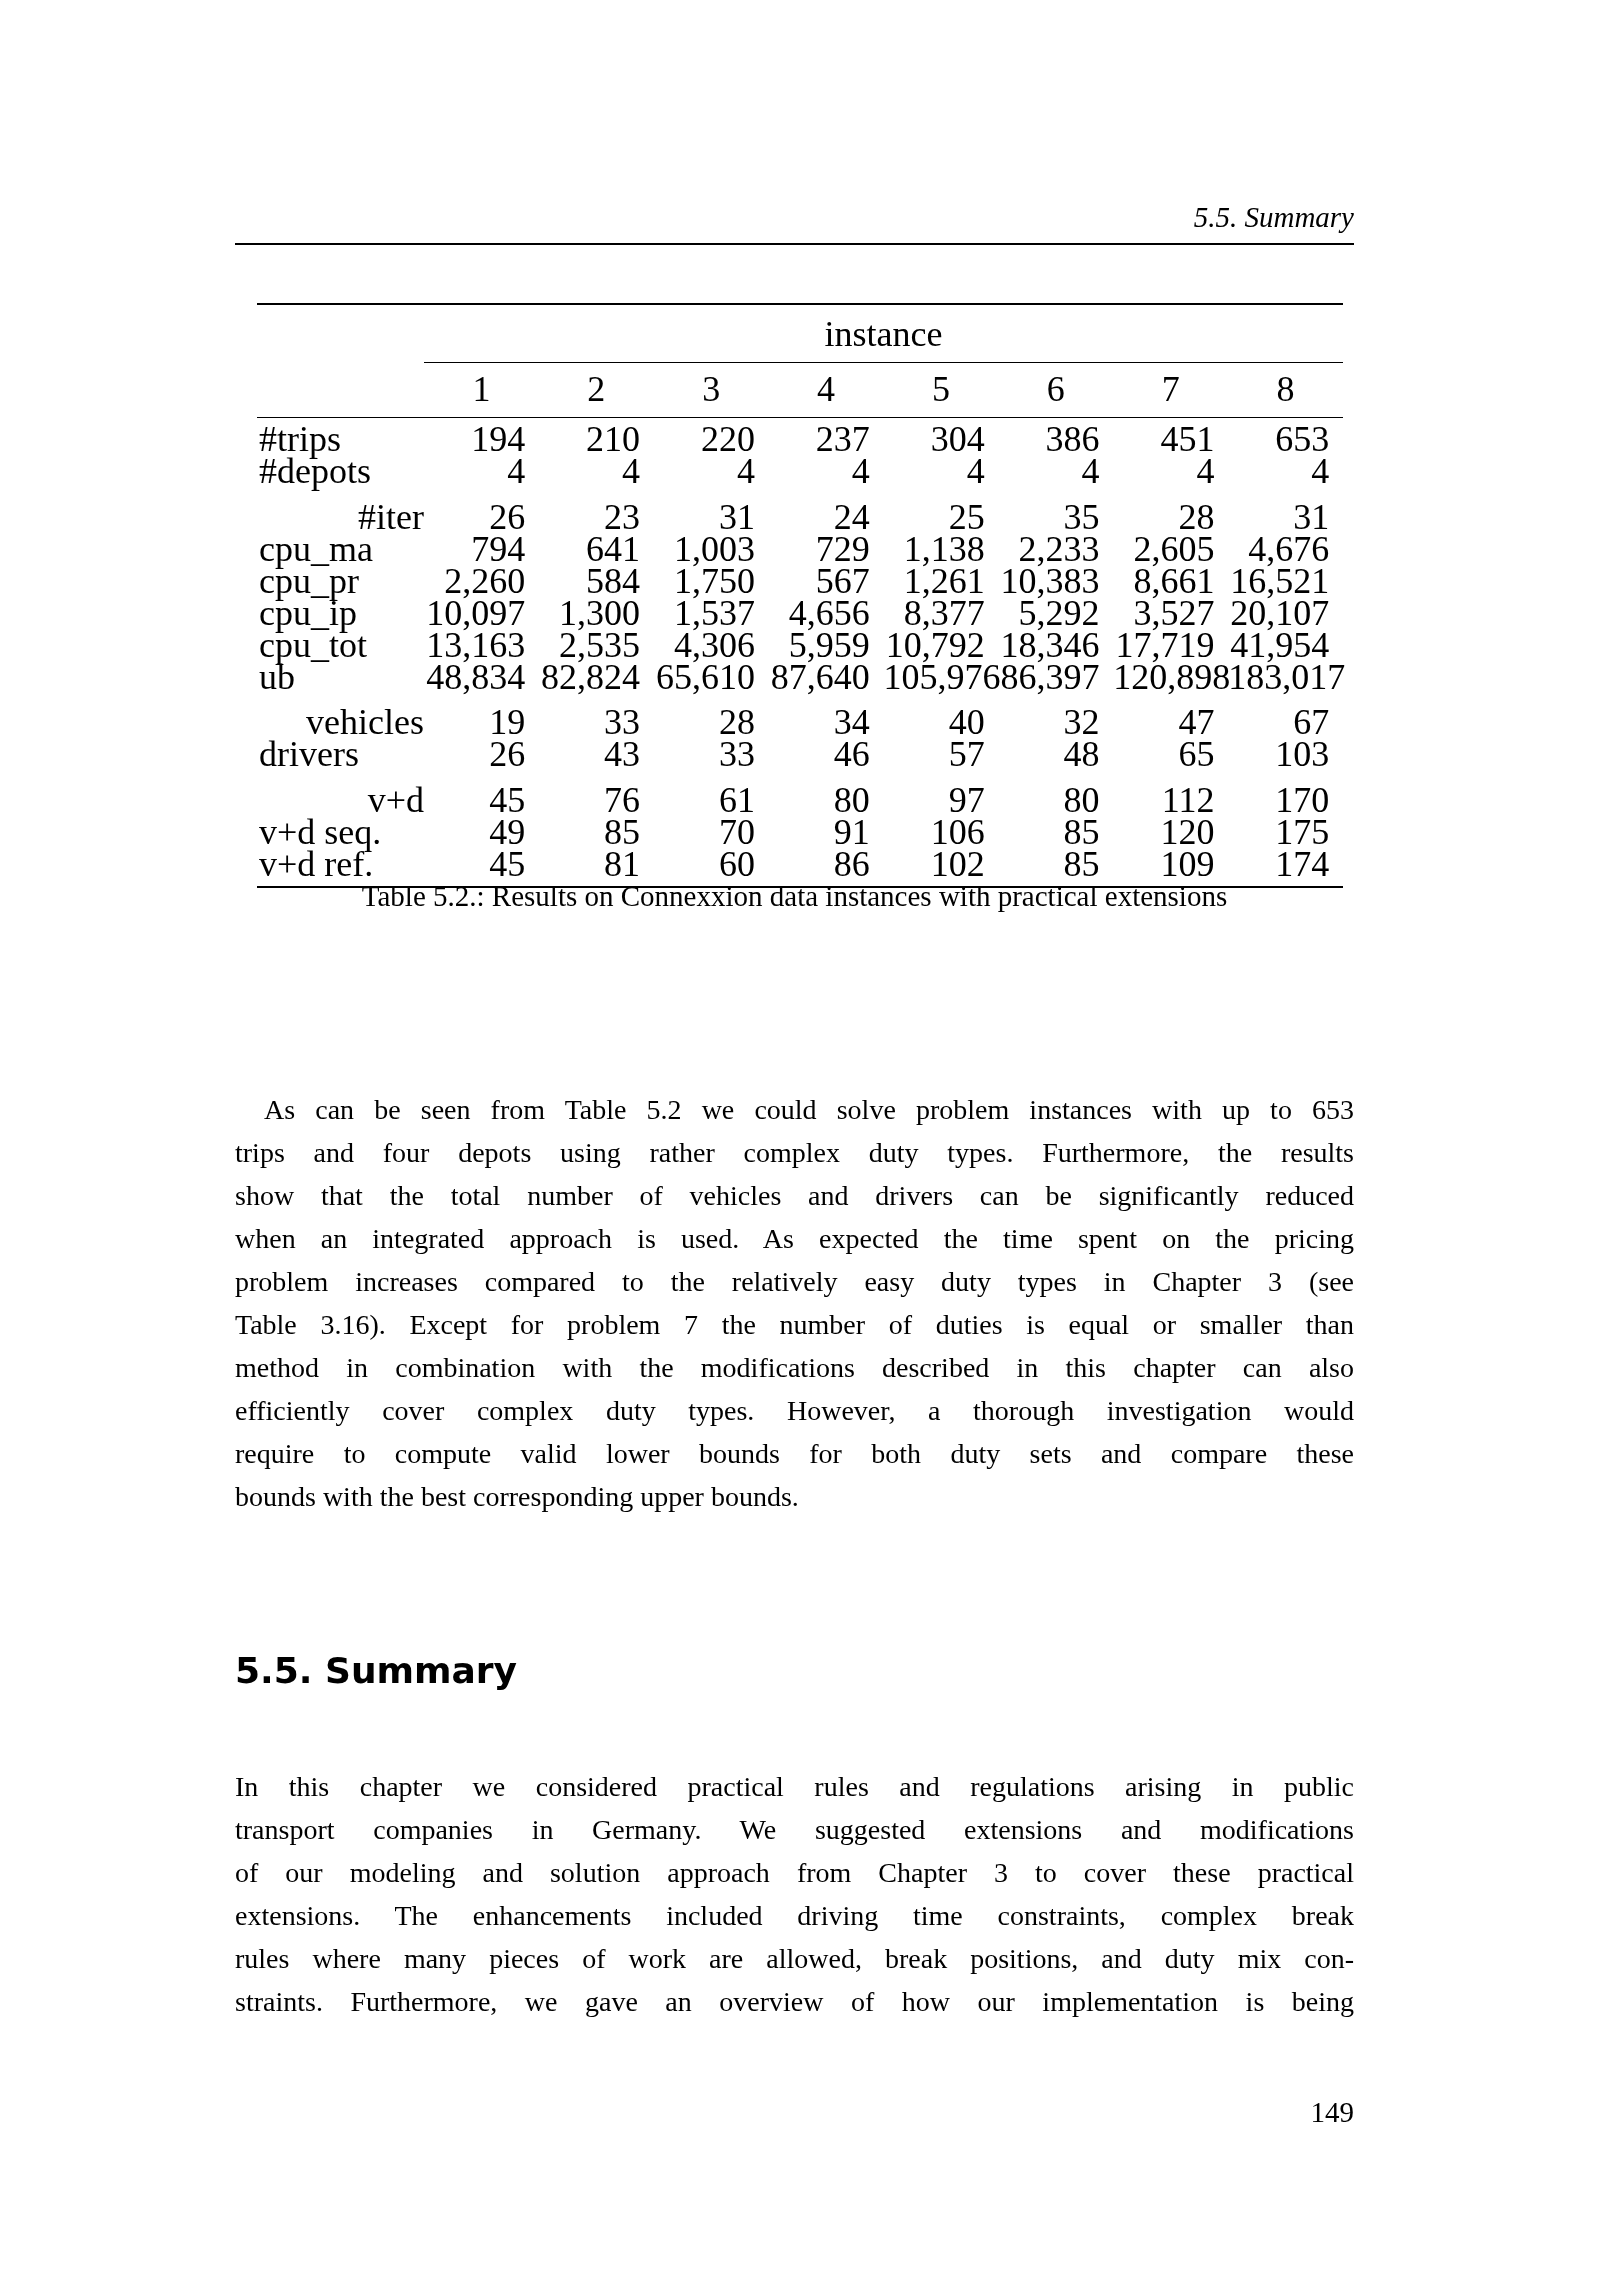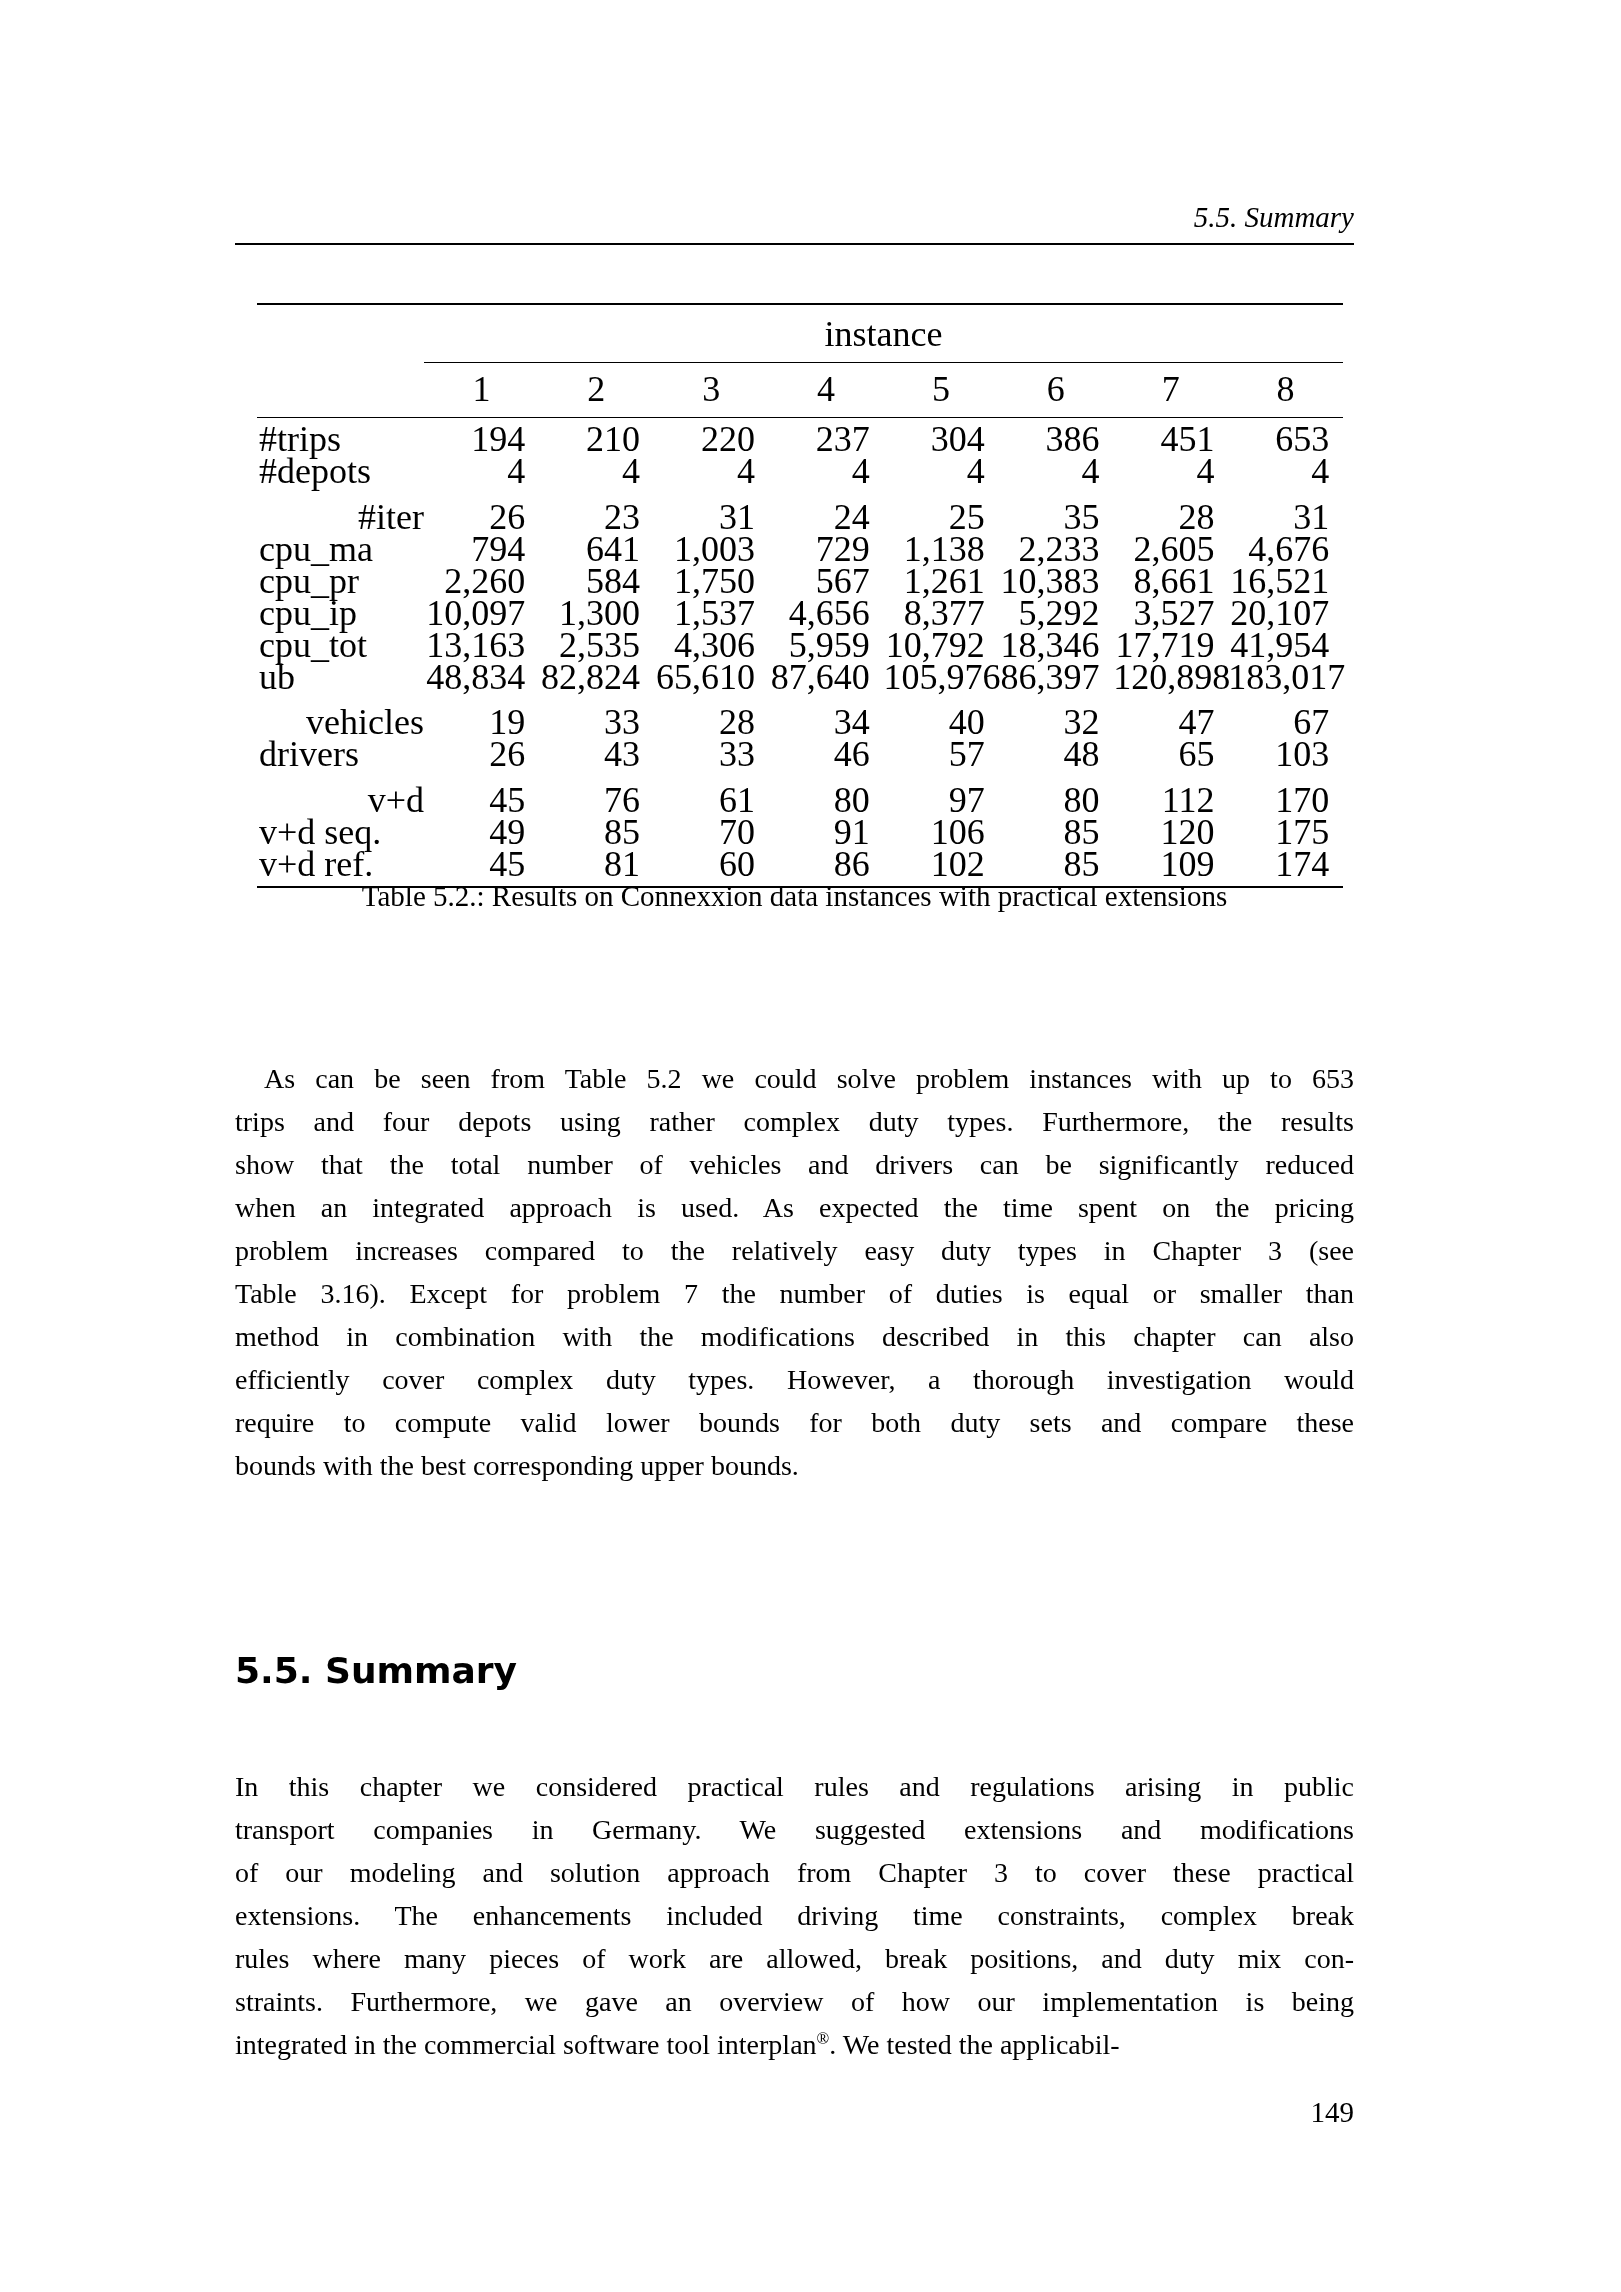--- a/index.html
+++ b/index.html
@@ -87,21 +87,21 @@
   }
 
   
   .para {
     position: absolute;
     left: 235px;
     width: 1119px;
     font-size: 28px;
     line-height: 43px;
   }
-  .para-1 { top: 1057px; }
+  .para-1 { top: 1088px; }
   .para-2 { top: 1765px; }
   .line { text-align: justify; text-align-last: justify; white-space: normal; }
   .line.last { text-align-last: left; }
   .line.indent { text-indent: 29px; }
   .line sup { font-size: 60%; line-height: 0; }
 
   
   .section-heading {
     position: absolute;
     left: 235px;
@@ -331,19 +331,18 @@
 
   <div class="section-heading">5.5. Summary</div>
 
   <div class="para para-2">
       <div class="line">In this chapter we considered practical rules and regulations arising in public</div>
       <div class="line">transport companies in Germany. We suggested extensions and modifications</div>
       <div class="line">of our modeling and solution approach from Chapter 3 to cover these practical</div>
       <div class="line">extensions. The enhancements included driving time constraints, complex break</div>
       <div class="line">rules where many pieces of work are allowed, break positions, and duty mix con-</div>
       <div class="line">straints. Furthermore, we gave an overview of how our implementation is being</div>
-      <div class="line last">integrated in the commercial software tool interplan<sup>®</sup>. We tested the applicabil-</div>
     </div>
 
   <div class="page-number">149</div>
 
 </div>
 
 
 </body></html>

